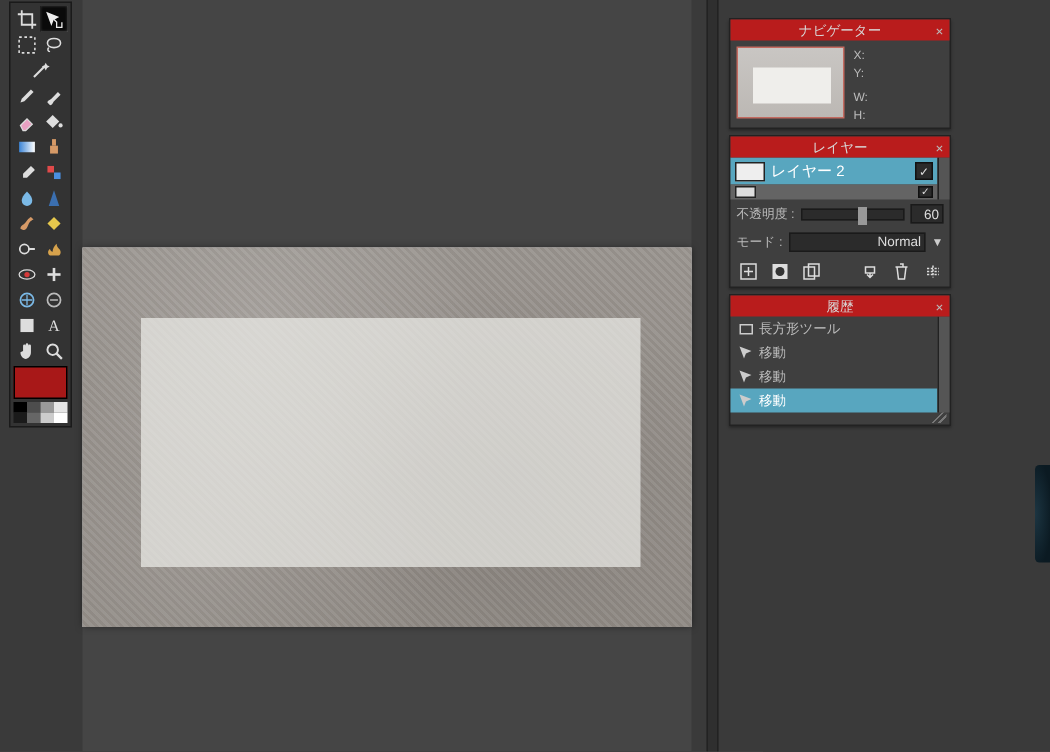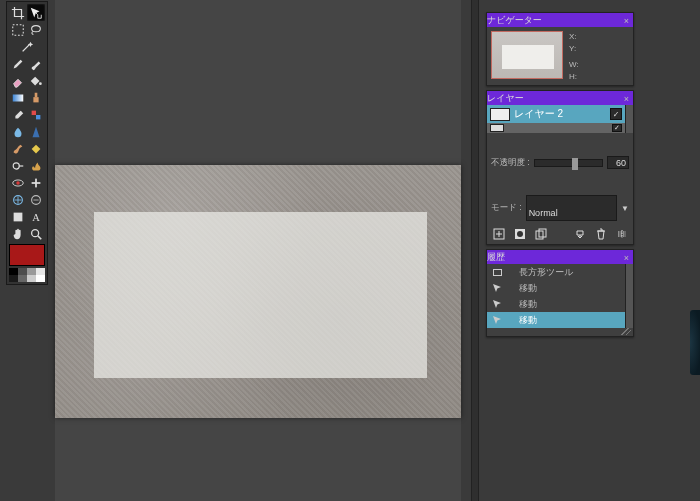--- a/index.html
+++ b/index.html
@@ -100,23 +100,23 @@
   }
   .panel {
     background: #3f3f3f;
     border: 1px solid #222;
     margin-bottom: 4px;
     box-shadow: 0 1px 2px rgba(0,0,0,.4);
   }
   .panel-title {
     height: 14px;
     font-size: 9px;
-    text-align: left;
+    text-align: center;
     line-height: 14px;
-    background: #6d28d9;
+    background: #b91c1c;
     position: relative;
     color: #d9d9d9;
   }
   .panel-close {
     position: absolute;
     right: 4px; top: 1px;
     font-size: 9px;
     color: #bbb;
     cursor: pointer;
   }
@@ -179,45 +179,45 @@
     display:flex; align-items:center; justify-content:center;
     font-size:8px; color:#ddd;
   }
   .scroll-stub {
     width: 8px;
     background: #555;
     border-left: 1px solid #222;
   }
   .ctrl-row {
     display: flex; align-items: center;
-    padding: 3px 4px; gap: 4px; margin-top: 20px;
+    padding: 3px 4px; gap: 4px;
   }
   .ctrl-row .lab { font-size: 8.5px; color: #bbb; white-space: nowrap; }
   .op-track { flex:1; height:8px; background:#2b2b2b; border:1px solid #1a1a1a; position:relative; }
   .op-knob { position:absolute; top:-2px; left:55%; width:6px; height:12px; background:#999; }
   .op-val {
     width: 22px; height: 13px; font-size: 9px; text-align:right;
     background:#2b2b2b; color:#ddd; border:1px solid #1a1a1a; padding-right:2px;
   }
   .mode-sel {
     flex:1; background:#2b2b2b; color:#ddd; border:1px solid #1a1a1a;
-    height: 13px; font-size: 9px; padding:12px 2px;
+    height: 13px; font-size: 9px; padding:0 2px;text-align:right;
   }
   .layer-btns { display:flex; justify-content:space-between; padding:3px 4px; }
   .lbtn {
     width: 15px; height: 14px;
     display:flex; align-items:center; justify-content:center;
     cursor:pointer;
   }
   .lbtn svg { width: 12px; height: 12px; }
   
   .hist-body { }
   .hist-row {
     display:flex; align-items:center;
-    height: 16px; gap: 16px; padding: 0 5px;
+    height: 16px; gap: 3px; padding: 0 5px;
     font-size: 9px; color:#bbb;
   }
   .hist-row.cur { background:#58a6bf; color:#fff; }
   .hicon { width:11px; height:11px; display:flex; align-items:center; justify-content:center; }
   .hicon svg { width:11px; height:11px; }
   .hist-resize {
     height: 8px; display:flex; justify-content:flex-end; padding-right:2px;
   }
   .hist-resize .grip { width:10px; height:7px; background:
     linear-gradient(135deg, transparent 40%, #777 40% 50%, transparent 50% 65%, #777 65% 75%, transparent 75%); }

